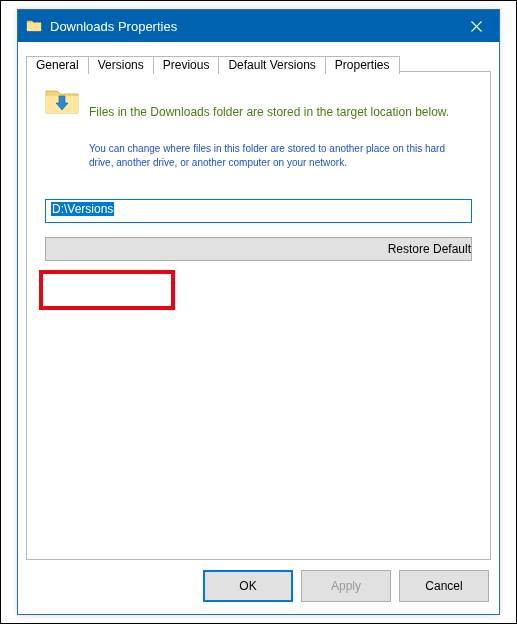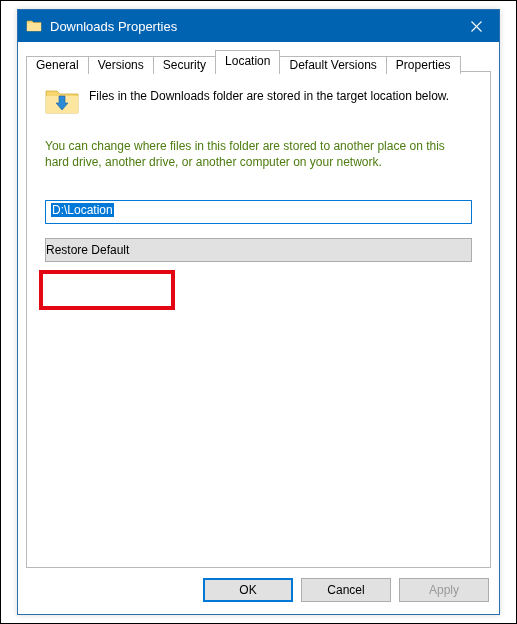--- a/index.html
+++ b/index.html
@@ -121,28 +121,30 @@
     gap: 10px;
     margin-bottom: 22px;
   }
   .folder-icon {
     width: 34px; height: 30px;
     flex: 0 0 34px;
   }
   .intro-text {
     font-size: 12px;
     line-height: 1.35;
-    color: #000000;
+    color: #4d7c0f;
     padding-top: 2px;
+    margin-top: 16px;
   }
   .desc-text {
-    font-size: 12px;
+    font-size: 10px;
     line-height: 1.35;
-    color: #4d7c0f;
+    color: #1d4ed8;
     margin-bottom: 30px;
+    margin-left: 44px;
   }
   .path-input {
     width: 100%;
     height: 24px;
     border: 1px solid #0078d7;
     background: #fff;
     padding: 2px 5px;
     font-family: "Segoe UI", Tahoma, sans-serif;
     font-size: 12px;
     margin-bottom: 14px;
@@ -157,37 +159,37 @@
     gap: 14px;
   }
   .btn {
     flex: 1;
     height: 24px;
     border: 1px solid #adadad;
     background: #e1e1e1;
     font-family: "Segoe UI", Tahoma, sans-serif;
     font-size: 12px;
     color: #000;
-    text-align: left;
+    text-align: right;
     padding: 0;
   }
   .highlight-box {
     position: absolute;
     border: 4px solid #e30613;
     pointer-events: none;
   }
   .footer-buttons {
     display: flex;
     justify-content: flex-end;
     gap: 8px;
     padding: 10px 10px 12px 10px;
   }
   .footer-buttons .fbtn {
     width: 90px;
-    height: 24px;
+    height: 32px;
     border: 1px solid #adadad;
     background: #e1e1e1;
     font-family: "Segoe UI", Tahoma, sans-serif;
     font-size: 12px;
     text-align: center;
     padding: 0;
   }
   .footer-buttons .fbtn.primary {
     border: 1px solid #0078d7;
     background: #e1e1e1;
@@ -217,22 +219,21 @@
         <line x1="0.5" y1="0.5" x2="10.5" y2="10.5" stroke="#fff" stroke-width="1.1"></line>
         <line x1="10.5" y1="0.5" x2="0.5" y2="10.5" stroke="#fff" stroke-width="1.1"></line>
       </svg>
     </div>
   </div>
 
   <div class="body-area">
     <div class="tabs">
       <div class="tab inactive"><span>General</span></div>
       <div class="tab inactive"><span>Versions</span></div>
-      <div class="tab inactive"><span>Security</span></div>
-      <div class="tab active"><span>Location</span></div>
+      <div class="tab inactive"><span>Previous</span></div>
       <div class="tab inactive"><span>Default Versions</span></div>
       <div class="tab inactive"><span>Properties</span></div>
     </div>
 
     <div class="tab-panel">
       <div class="intro-row">
         <div class="folder-icon">
           <svg width="34" height="30" viewBox="0 0 34 30">
             <path d="M1 5 L12 5 L15 8 L33 8 L33 27 L1 27 Z" fill="#f7d56e" stroke="#caa32c" stroke-width="0.7"></path>
             <path d="M1 10 L33 10 L33 27 L1 27 Z" fill="#fce6a0"></path>
@@ -240,30 +241,30 @@
               <path d="M-3 -5 L3 -5 L3 2 L6 2 L0 9 L-6 2 L-3 2 Z" fill="#2b8ad6" stroke="#1b5e99" stroke-width="0.6"></path>
             </g>
           </svg>
         </div>
         <div class="intro-text">Files in the Downloads folder are stored in the target location below.</div>
       </div>
 
       <div class="desc-text">You can change where files in this folder are stored to another place on this hard drive, another drive, or another computer on your network.</div>
 
       <div class="path-input">
-        <span class="sel">D:\Location</span>
+        <span class="sel">D:\Versions</span>
       </div>
 
       <div class="button-row">
         <button class="btn">Restore Default</button>
       </div>
 
       <div class="highlight-box" style="left:12px; top:198px; width:136px; height:40px;"></div>
     </div>
   </div>
 
   <div class="footer-buttons">
     <button class="fbtn primary">OK</button>
+    <button class="fbtn disabled">Apply</button>
     <button class="fbtn">Cancel</button>
-    <button class="fbtn disabled">Apply</button>
   </div>
 
 </div>
 
 </body></html>

